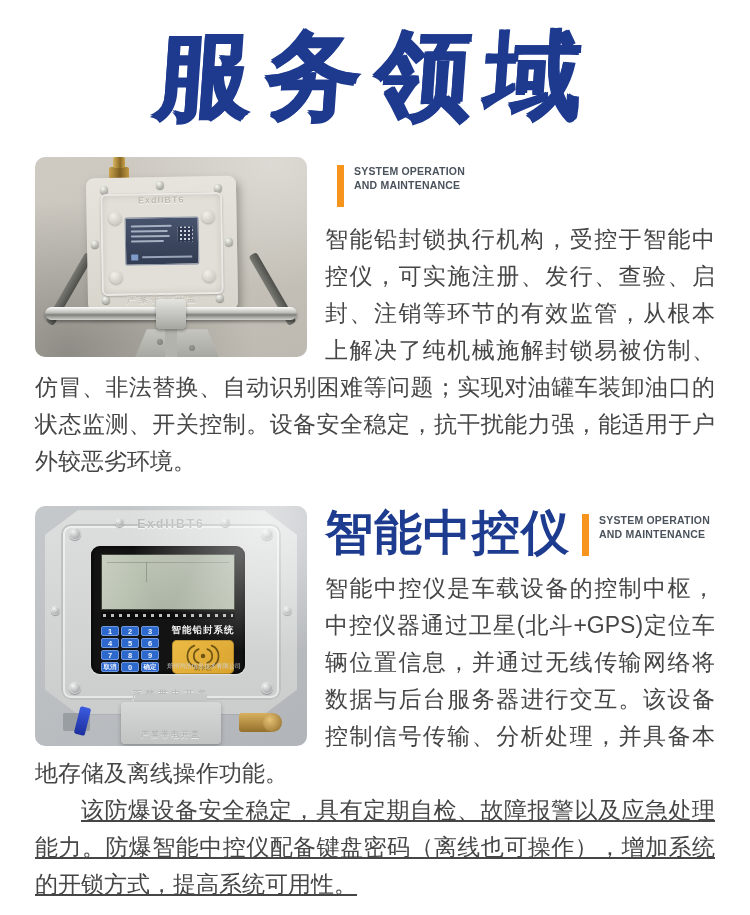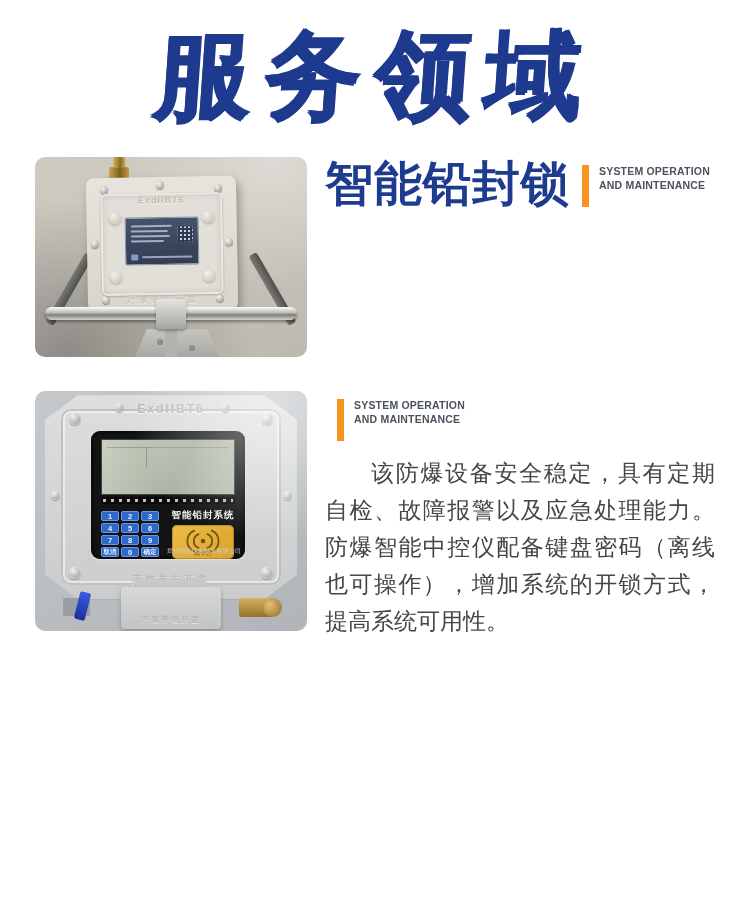--- a/index.html
+++ b/index.html
@@ -33,21 +33,21 @@
     margin:0; font-size:48px; line-height:54px; font-weight:800;
     color:#1e3c8f; letter-spacing:1px; white-space:nowrap;
   }
   .accent-bar { flex:none; width:7px; height:42px; background:#f7941d; margin:8px 10px 0 12px; }
   .section-subheading {
     width:118px; font-size:10.5px; font-weight:bold; color:#4a525c;
     line-height:1.3; margin-top:8px; letter-spacing:.2px;
   }
 
   .body-text { margin:0; font-size:23px; line-height:37px; text-align:justify; color:#464646; }
-  .body-text.indent { text-indent:2em; }
+  .body-text.indent { text-indent:2em;text-decoration:underline; }
 
   
   .photo-1 { background:linear-gradient(160deg,#cfcbc3 0%,#c7c3ba 55%,#beb9b0 100%); }
   .p1-shade { position:absolute; inset:0;
     background:radial-gradient(ellipse at 12% 98%, rgba(88,88,85,.5), rgba(0,0,0,0) 55%); }
   .p1-sheen { position:absolute; inset:0;
     background:radial-gradient(ellipse at 88% 4%, rgba(255,255,255,.35), rgba(0,0,0,0) 45%); }
 
   .p1-arm { position:absolute; width:9px; height:80px;
     background:linear-gradient(90deg,#7a7a75,#4e4e4a); border-radius:3px; }
@@ -220,24 +220,24 @@
       <div class="p1-foot">
         <span class="p1-hole" style="left:22px;top:10px"></span>
         <span class="p1-hole" style="left:54px;top:16px"></span>
       </div>
       <div class="p1-stem"></div>
       <div class="p1-bar"></div>
       <div class="p1-clamp"></div>
     </div>
 
     <div class="heading-row">
-      <h2 class="section-heading">智能铅封锁</h2>
       <div class="accent-bar"></div>
       <div class="section-subheading">SYSTEM OPERATION AND MAINTENANCE</div>
     </div>
+    <p class="body-text">智能铅封锁执行机构，受控于智能中控仪，可实施注册、发行、查验、启封、注销等环节的有效监管，从根本上解决了纯机械施解封锁易被仿制、仿冒、非法替换、自动识别困难等问题；实现对油罐车装卸油口的状态监测、开关控制。设备安全稳定，抗干扰能力强，能适用于户外较恶劣环境。</p>
   </section>
 
   <section class="section">
 
     <div class="photo photo-2">
       <div class="p2-housing">
         <div class="p2-frame"></div>
         <div class="p2-emboss">ExdIIBT6</div>
         <span class="screw2" style="left:24px;top:18px"></span>
         <span class="screw2" style="left:216px;top:18px"></span>
@@ -290,19 +290,21 @@
       <div class="p2-junction">
         <div class="jwarn">严禁带电开盖</div>
       </div>
       <div class="p2-grayblock"></div>
       <div class="p2-blue"></div>
       <div class="p2-brass"></div>
       <div class="p2-sheen"></div>
     </div>
 
     <div class="heading-row">
+      <h2 class="section-heading">智能中控仪</h2>
       <div class="accent-bar"></div>
       <div class="section-subheading">SYSTEM OPERATION AND MAINTENANCE</div>
     </div>
+    <p class="body-text">智能中控仪是车载设备的控制中枢，中控仪器通过卫星(北斗+GPS)定位车辆位置信息，并通过无线传输网络将数据与后台服务器进行交互。该设备控制信号传输、分析处理，并具备本地存储及离线操作功能。</p>
     <p class="body-text indent">该防爆设备安全稳定，具有定期自检、故障报警以及应急处理能力。防爆智能中控仪配备键盘密码（离线也可操作），增加系统的开锁方式，提高系统可用性。</p>
   </section>
 
 </div>
 
 </body></html>

